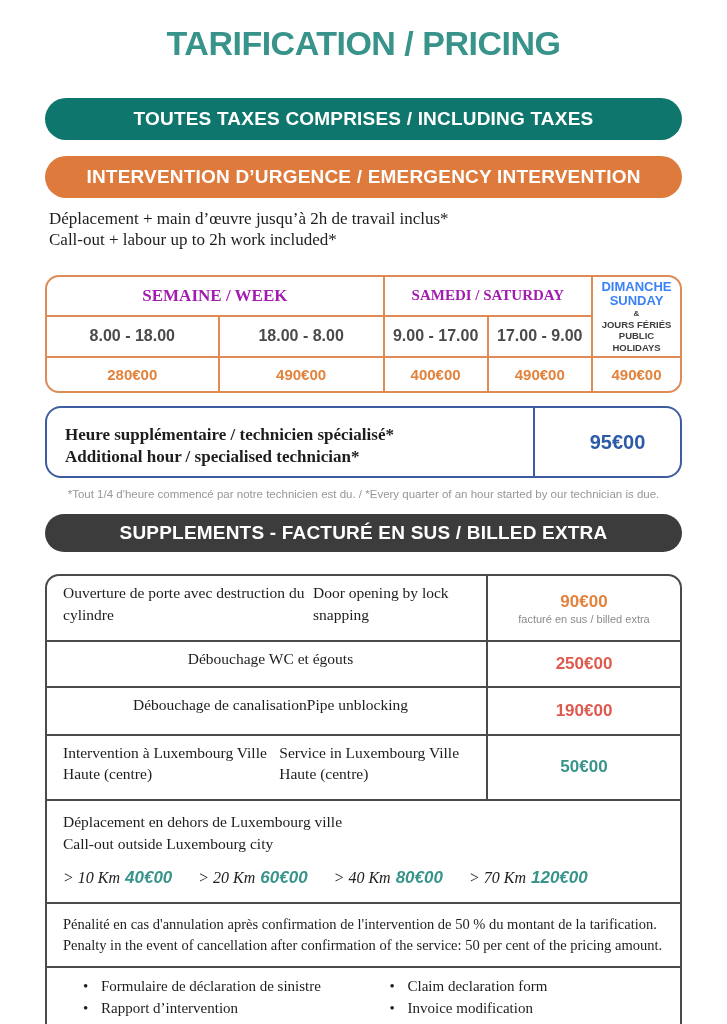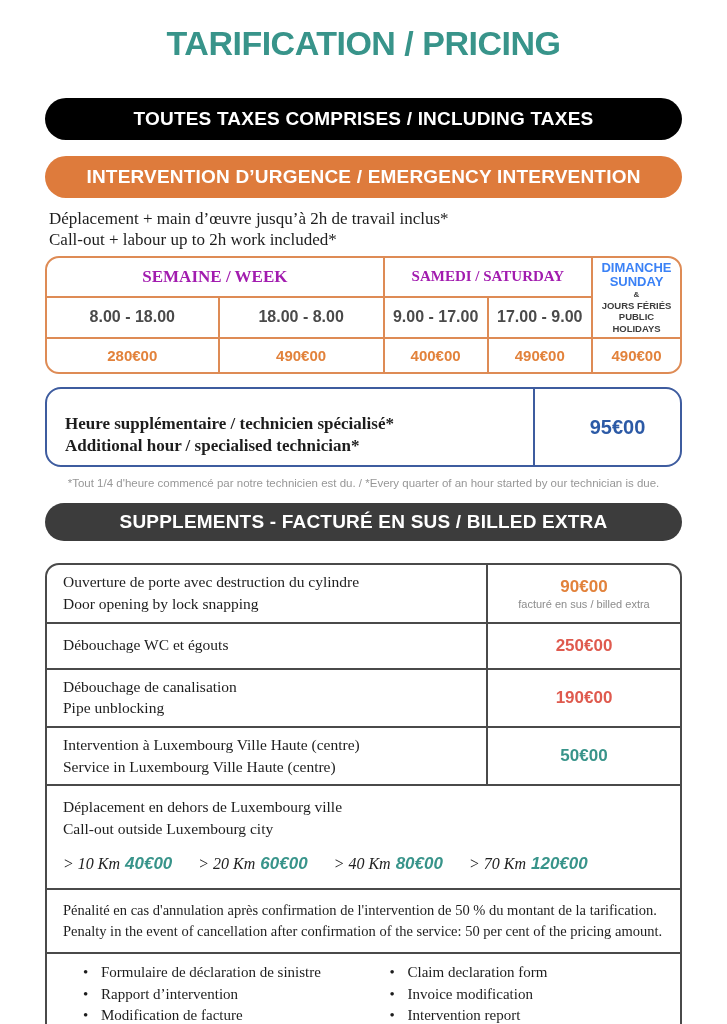--- a/index.html
+++ b/index.html
@@ -14,25 +14,25 @@
     font-size: 34px; letter-spacing: -0.5px; margin-bottom: 20px;
   }
 
   
   .banner {
     width: 100%; border-radius: 22px; color: #fff; text-align: center;
     font-family: "Liberation Sans", sans-serif; font-weight: bold;
     font-size: 19px; letter-spacing: 0.2px;
     height: 42px; line-height: 42px;
   }
-  .banner-blue   { background: #000000; margin-bottom: 16px; margin-top: 35px; }
+  .banner-blue   { background: #0f766e; margin-bottom: 16px; margin-top: 35px; }
   .banner-orange { background: #DE7B3C; margin-bottom: 10px; }
   .banner-dark   { background: #3C3C3C; font-size: 19px; height: 38px; line-height: 38px; margin-bottom: 22px; }
 
-  .intro { font-size: 17px; line-height: 1.25; margin: 0 0 5px 4px; }
+  .intro { font-size: 17px; line-height: 1.25; margin: 0 0 24px 4px; }
 
   
   .week-wrap {
     border: 2px solid #DE8B55; border-radius: 14px; overflow: hidden;
     margin-bottom: 13px;
   }
   .week-table { width: 100%; border-collapse: collapse; table-layout: fixed;
     font-family: "Liberation Sans", sans-serif; }
   .week-table col.c1 { width: 27.1%; } .week-table col.c2 { width: 26.1%; }
   .week-table col.c3 { width: 16.4%; } .week-table col.c4 { width: 16.5%; }
@@ -47,38 +47,38 @@
   .sun-main  { font-weight: bold; font-size: 13px; color: #3b82f6; line-height: 1.15; }
   .sun-amp   { font-weight: bold; font-size: 8px;  color: #3D3D3D; line-height: 1.2; }
   .sun-small { font-weight: bold; font-size: 9.5px; color: #3D3D3D; line-height: 1.2; }
   .price-cell { font-weight: bold; font-size: 15px; color: #E2823B; height: 34px; }
 
   
   .extra-box {
     border: 2px solid #3E5C9F; border-radius: 16px; display: flex;
     align-items: stretch; margin-bottom: 10px; overflow: hidden;
   }
-  .extra-text { flex: 1; padding: 24px 10px 8px 18px; font-weight: bold; font-size: 17px; line-height: 1.3; }
+  .extra-text { flex: 1; padding: 16px 10px 8px 18px; font-weight: bold; font-size: 17px; line-height: 1.3; }
   .extra-price {
     width: 147px; border-left: 2px solid #3E5C9F; display: flex;
     align-items: center; justify-content: center;
     font-family: "Liberation Sans", sans-serif; font-weight: bold;
     font-size: 20px; color: #2C5AA6; padding-left: 20px;
   }
 
   .footnote {
     text-align: center; font-family: "Liberation Sans", sans-serif;
     color: #979797; font-size: 11.5px; margin-bottom: 14px;
   }
 
   
   .supp-wrap { border: 2px solid #4A4A4A; border-radius: 14px; overflow: hidden; margin-bottom: 22px; }
   .supp-row { display: flex; border-bottom: 2px solid #4A4A4A; }
   .supp-row:last-child { border-bottom: none; }
-  .supp-desc { flex: 1; padding: 6px 8px 7px 16px; font-size: 15.5px; line-height: 1.4; display: flex; flex-direction: column; justify-content: center; }
+  .supp-desc { flex: 1; padding: 6px 8px 14px 16px; font-size: 15.5px; line-height: 1.4; display: flex; flex-direction: row; justify-content: center; }
   .supp-price {
     width: 194px; border-left: 2px solid #4A4A4A;
     display: flex; flex-direction: column; align-items: center; justify-content: center;
     font-family: "Liberation Sans", sans-serif; font-weight: bold; font-size: 17px;
     padding: 4px;
   }
   .price-orange { color: #E2823B; }
   .price-red    { color: #DF5A4E; }
   .price-teal   { color: #38948A; }
   .price-note   { font-family: "Liberation Sans", sans-serif; font-weight: normal;

